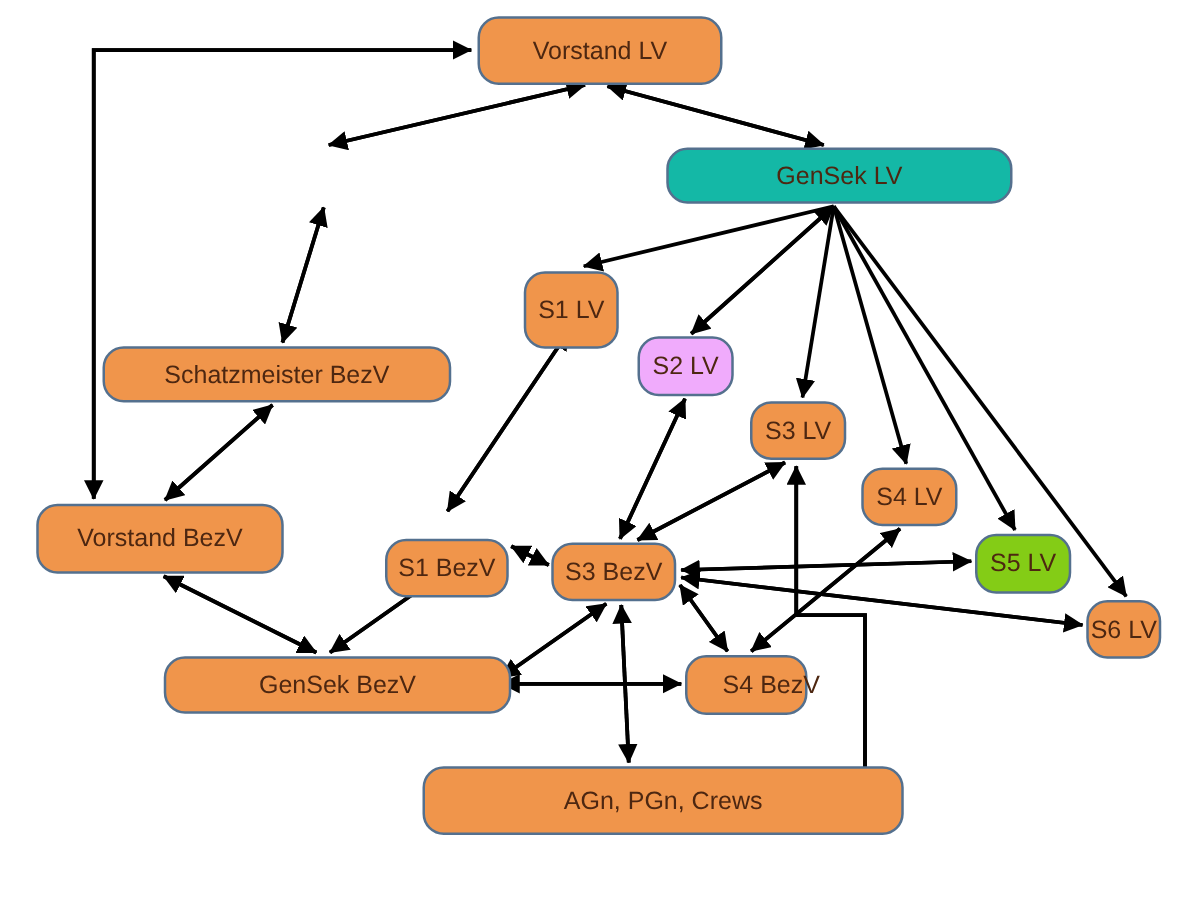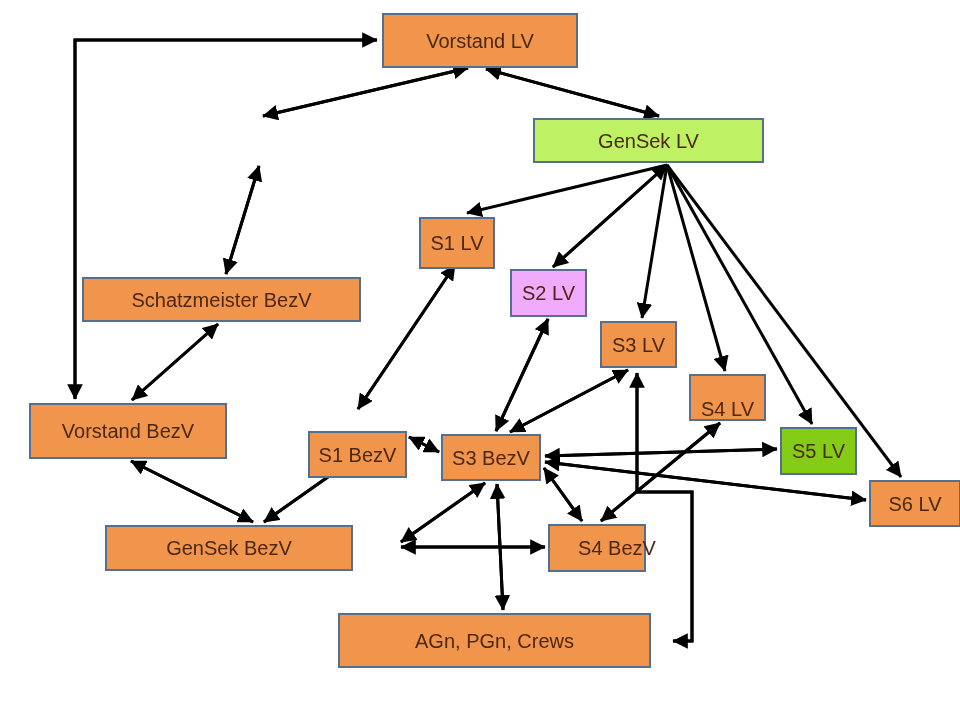--- a/index.html
+++ b/index.html
@@ -28,20 +28,21 @@
     box-sizing: border-box;
     display: flex;
     align-items: center;
     justify-content: center;
     text-align: center;
     z-index: 2;
     font-size: 20px;
     line-height: 1;
     letter-spacing: 0px;
     white-space: nowrap;
+    border-radius: 17px;
   }
 </style>
 </head>
 <body>
 
 <div id="canvas">
   <svg id="edges-svg" viewBox="0 0 960 720" xmlns="http://www.w3.org/2000/svg">
     <defs>
       <marker id="ah" viewBox="0 0 10 10" refX="9.5" refY="5" markerWidth="5.2" markerHeight="5.2" orient="auto">
         <path d="M 0 0 L 10 5 L 0 10 z" fill="#000000"></path>
@@ -92,55 +93,55 @@
         <polyline points="667,165 642,318" fill="none" stroke="#000000" stroke-width="3" marker-end="url(#ah)"></polyline>
         <polyline points="667,165 725,371" fill="none" stroke="#000000" stroke-width="3" marker-end="url(#ah)"></polyline>
         <polyline points="667,165 812,424" fill="none" stroke="#000000" stroke-width="3" marker-end="url(#ah)"></polyline>
         <polyline points="667,165 901,477" fill="none" stroke="#000000" stroke-width="3" marker-end="url(#ah)"></polyline>
       </g>
   </svg>
 
 <div class="node" style="left: 382px; top: 13px; width: 196px; height: 55px; background: rgb(240, 149, 75); border: 2px solid rgb(84, 112, 142); color: rgb(77, 39, 17);">
       <span>Vorstand LV</span>
     </div>
-    <div class="node" style="left: 533px; top: 118px; width: 231px; height: 45px; background: #bef264; border: 2px solid rgb(84, 112, 142); color: rgb(77, 39, 17);">
+    <div class="node" style="left: 533px; top: 118px; width: 277px; height: 45px; background: #14b8a6; border: 2px solid rgb(84, 112, 142); color: rgb(77, 39, 17);">
       <span>GenSek LV</span>
     </div>
-    <div class="node" style="left: 419px; top: 217px; width: 76px; height: 52px; background: rgb(240, 149, 75); border: 2px solid rgb(84, 112, 142); color: rgb(77, 39, 17);">
+    <div class="node" style="left: 419px; top: 217px; width: 76px; height: 62px; background: rgb(240, 149, 75); border: 2px solid rgb(84, 112, 142); color: rgb(77, 39, 17);">
       <span>S1 LV</span>
     </div>
     <div class="node" style="left: 510px; top: 269px; width: 77px; height: 48px; background: #f0abfc; border: 2px solid rgb(84, 112, 142); color: rgb(77, 39, 17);">
       <span>S2 LV</span>
     </div>
     <div class="node" style="left: 600px; top: 321px; width: 77px; height: 47px; background: rgb(240, 149, 75); border: 2px solid rgb(84, 112, 142); color: rgb(77, 39, 17); justify-content: center;">
       <span>S3 LV</span>
     </div>
-    <div class="node" style="left: 689px; top: 374px; width: 77px; height: 47px; background: rgb(240, 149, 75); border: 2px solid rgb(84, 112, 142); color: rgb(77, 39, 17); align-items: flex-end;">
+    <div class="node" style="left: 689px; top: 374px; width: 77px; height: 47px; background: rgb(240, 149, 75); border: 2px solid rgb(84, 112, 142); color: rgb(77, 39, 17);">
       <span>S4 LV</span>
     </div>
     <div class="node" style="left: 780px; top: 427px; width: 77px; height: 48px; background: #84cc16; border: 2px solid rgb(84, 112, 142); color: rgb(77, 39, 17);">
       <span>S5 LV</span>
     </div>
-    <div class="node" style="left: 869px; top: 480px; width: 92px; height: 47px; background: rgb(240, 149, 75); border: 2px solid rgb(84, 112, 142); color: rgb(77, 39, 17);">
+    <div class="node" style="left: 869px; top: 480px; width: 60px; height: 47px; background: rgb(240, 149, 75); border: 2px solid rgb(84, 112, 142); color: rgb(77, 39, 17);">
       <span>S6 LV</span>
     </div>
     <div class="node" style="left: 29px; top: 403px; width: 198px; height: 56px; background: rgb(240, 149, 75); border: 2px solid rgb(84, 112, 142); color: rgb(77, 39, 17);">
       <span>Vorstand BezV</span>
     </div>
     <div class="node" style="left: 82px; top: 277px; width: 279px; height: 45px; background: rgb(240, 149, 75); border: 2px solid rgb(84, 112, 142); color: rgb(77, 39, 17);">
       <span>Schatzmeister BezV</span>
     </div>
     <div class="node" style="left: 308px; top: 411px; width: 99px; height: 47px; background: rgb(240, 149, 75); border: 2px solid rgb(84, 112, 142); color: rgb(77, 39, 17); margin-top: 20px;">
       <span>S1 BezV</span>
     </div>
     <div class="node" style="left: 441px; top: 434px; width: 100px; height: 47px; background: rgb(240, 149, 75); border: 2px solid rgb(84, 112, 142); color: rgb(77, 39, 17);">
       <span>S3 BezV</span>
     </div>
     <div class="node" style="left: 548px; top: 524px; width: 98px; height: 48px; background: rgb(240, 149, 75); border: 2px solid rgb(84, 112, 142); color: rgb(77, 39, 17); padding-left: 40px;">
       <span>S4 BezV</span>
     </div>
-    <div class="node" style="left: 105px; top: 525px; width: 248px; height: 46px; background: rgb(240, 149, 75); border: 2px solid rgb(84, 112, 142); color: rgb(77, 39, 17);">
+    <div class="node" style="left: 131px; top: 525px; width: 278px; height: 46px; background: rgb(240, 149, 75); border: 2px solid rgb(84, 112, 142); color: rgb(77, 39, 17);">
       <span>GenSek BezV</span>
     </div>
-    <div class="node" style="left: 338px; top: 613px; width: 313px; height: 55px; background: rgb(240, 149, 75); border: 2px solid rgb(84, 112, 142); color: rgb(77, 39, 17);">
+    <div class="node" style="left: 338px; top: 613px; width: 385px; height: 55px; background: rgb(240, 149, 75); border: 2px solid rgb(84, 112, 142); color: rgb(77, 39, 17);">
       <span>AGn, PGn, Crews</span>
     </div>
   </div>
 
 </body></html>

